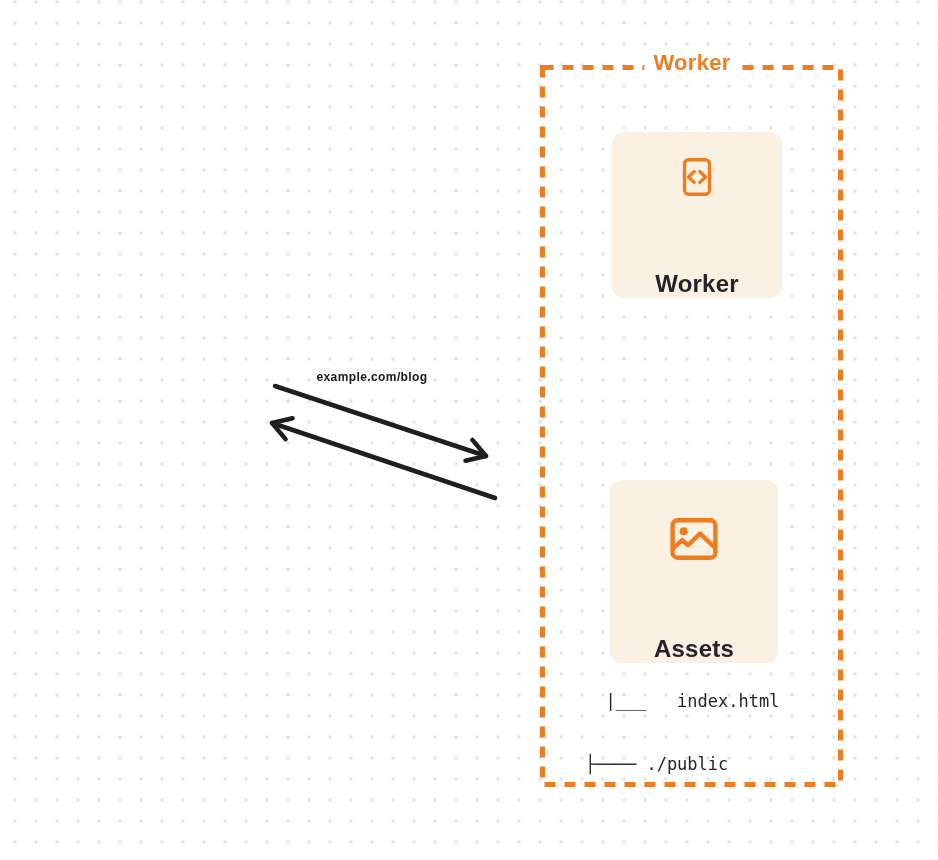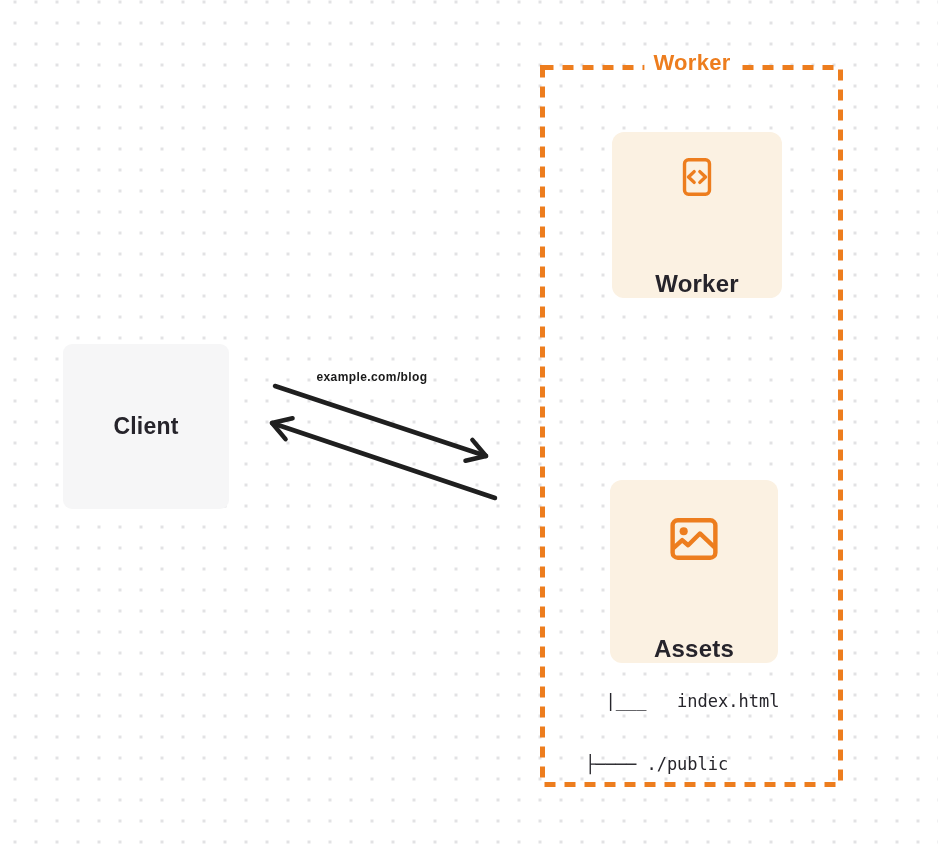--- a/index.html
+++ b/index.html
@@ -116,23 +116,20 @@
       </marker>
     </defs>
 
     <rect x="542.5" y="67.5" width="298" height="717" fill="none" stroke="#ED7D1E" stroke-width="5" stroke-dasharray="11 9"></rect>
 
     <line x1="275" y1="386" x2="486" y2="456" stroke="#1F1F1F" stroke-width="4.5" stroke-linecap="round" marker-end="url(#openHead)"></line>
 
     <line x1="495" y1="498" x2="272" y2="423" stroke="#1F1F1F" stroke-width="4.5" stroke-linecap="round" marker-end="url(#openHead)"></line>
   </svg>
 
-  <div class="client-box">
-    <span class="box-label">Client</span>
-  </div>
 
   <div class="url-label">example.com/blog</div>
 
   <div class="project-label">Worker</div>
 
   <div class="panel worker-box">
     <svg class="panel-icon" width="50" height="67" viewBox="0 0 50 67" xmlns="http://www.w3.org/2000/svg">
       <rect x="3" y="3" width="44" height="61" rx="7" fill="none" stroke="#ED7D1E" stroke-width="6"></rect>
       <path d="M20,24 L10,33.5 L20,43" fill="none" stroke="#ED7D1E" stroke-width="6" stroke-linecap="round" stroke-linejoin="round"></path>
       <path d="M30,24 L40,33.5 L30,43" fill="none" stroke="#ED7D1E" stroke-width="6" stroke-linecap="round" stroke-linejoin="round"></path>

